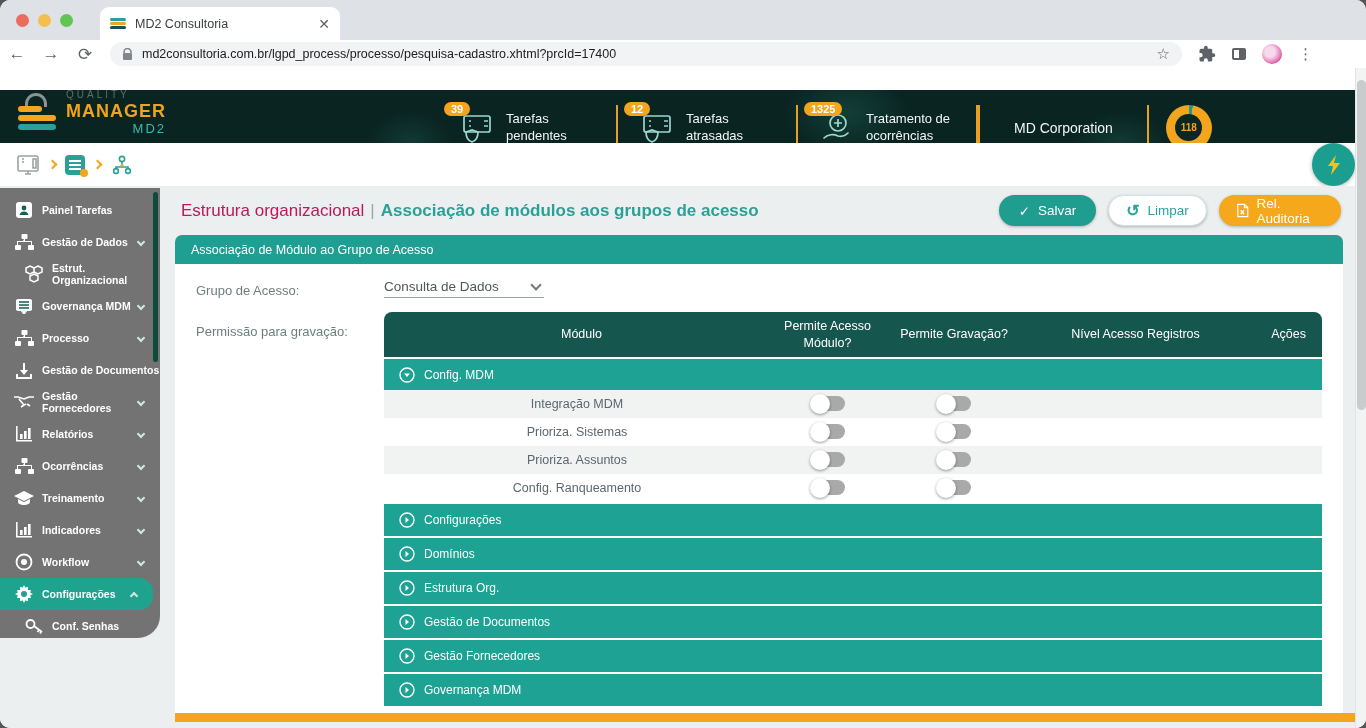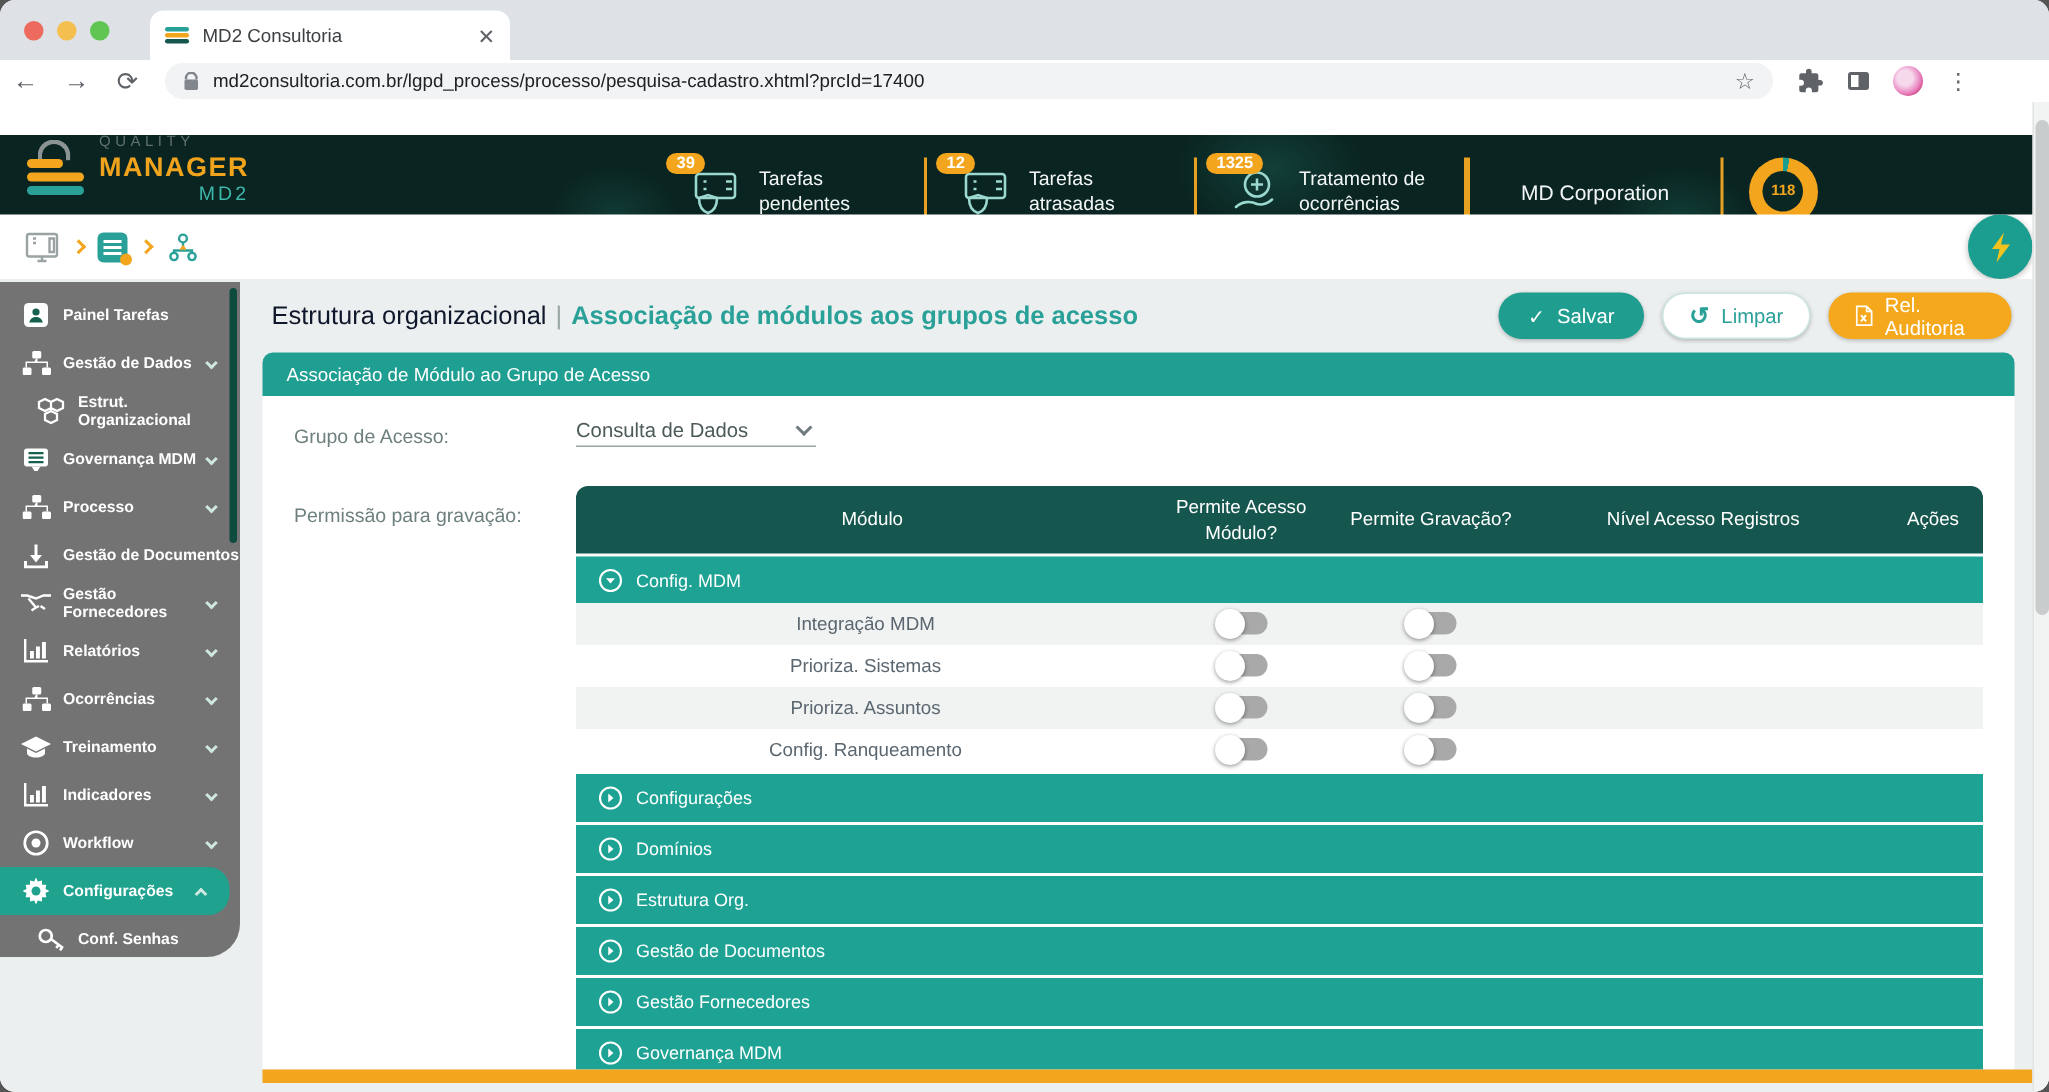--- a/index.html
+++ b/index.html
@@ -86,34 +86,34 @@
   .sb-item.sub .ic { margin-left:22px; }
   .sb-label { color:#fff; font-size:10.5px; font-weight:bold; margin-left:6px; flex:1; }
   .sb-chev { width:6px; height:6px; border-right:2px solid #cfe7e1; border-bottom:2px solid #cfe7e1; transform:rotate(45deg); margin-right:16px; }
   .sb-chev.up { transform:rotate(-135deg); margin-top:4px; }
   .sb-item.active { background:#1fa38e; width:153px; border-radius:0 14px 14px 0; }
 
   
   .content { position:absolute; top:186px; left:175px; width:1180px; bottom:0; }
   .page-head { position:absolute; top:0; left:0; right:0; height:49px; display:flex; align-items:center; }
   .ph-title { margin-left:6px; font-size:17px; }
-  .ph-grey { color:#0f172a; }
+  .ph-grey { color:#be185d; }
   .ph-sep { color:#98a6a5; margin:0 6px; }
   .ph-teal { color:#2aa198; font-weight:bold; }
   .ph-buttons { position:absolute; right:14px; top:9px; display:flex; gap:12px; }
   .btn { height:31px; border-radius:16px; display:flex; align-items:center; justify-content:center; gap:8px; font-size:13.5px; padding:0 18px; cursor:pointer; box-shadow:0 1px 3px rgba(0,0,0,.25); }
   .btn-save { background:#1f9d8f; color:#fff; width:97px; }
   .btn-clear { background:#fff; color:#2aa198; border:1px solid #cde6e3; width:99px; }
   .btn-audit { background:#f5a81c; color:#fff; width:122px; }
   .undo-g { font-size:16px; font-weight:bold; color:#2aa198; }
 
   .panel { position:absolute; top:49px; left:0; width:1168px; bottom:15px; }
   .panel-header { height:29px; background:#1f9e92; border-radius:7px 7px 0 0; display:flex; align-items:center; padding-left:16px; color:#fff; font-size:12.5px; }
   .panel-body { position:absolute; top:29px; left:0; right:0; bottom:0; background:#fff; overflow:hidden; }
-  .form-grid { display:grid; grid-template-columns:188px 1fr; padding:15px 21px 0 21px; row-gap:12px; }
+  .form-grid { display:grid; grid-template-columns:188px 1fr; padding:15px 21px 0 21px; row-gap:0; }
   .f-label { color:#6d7f7e; font-size:13px; padding-top:4px; }
   .f-label.second { padding-top:12px; }
   .select { width:160px; border-bottom:1px solid #9aa3a3; display:flex; align-items:center; justify-content:space-between; padding-bottom:3px; margin-bottom:14px; cursor:pointer; }
   .select span { font-size:13.5px; color:#4d5a5a; }
   .select .sel-chev { margin:0 4px 3px 0; border-color:#6f7a7c; }
 
   
   .mtable { width:938px; }
   .t-head { display:grid; grid-template-columns:386px 115px 138px 225px 1fr; background:#15564e; color:#fff; border-radius:8px 8px 0 0; min-height:45px; align-items:center; font-size:12.5px; }
   .t-head .th { text-align:center; line-height:1.3; padding:4px; }

